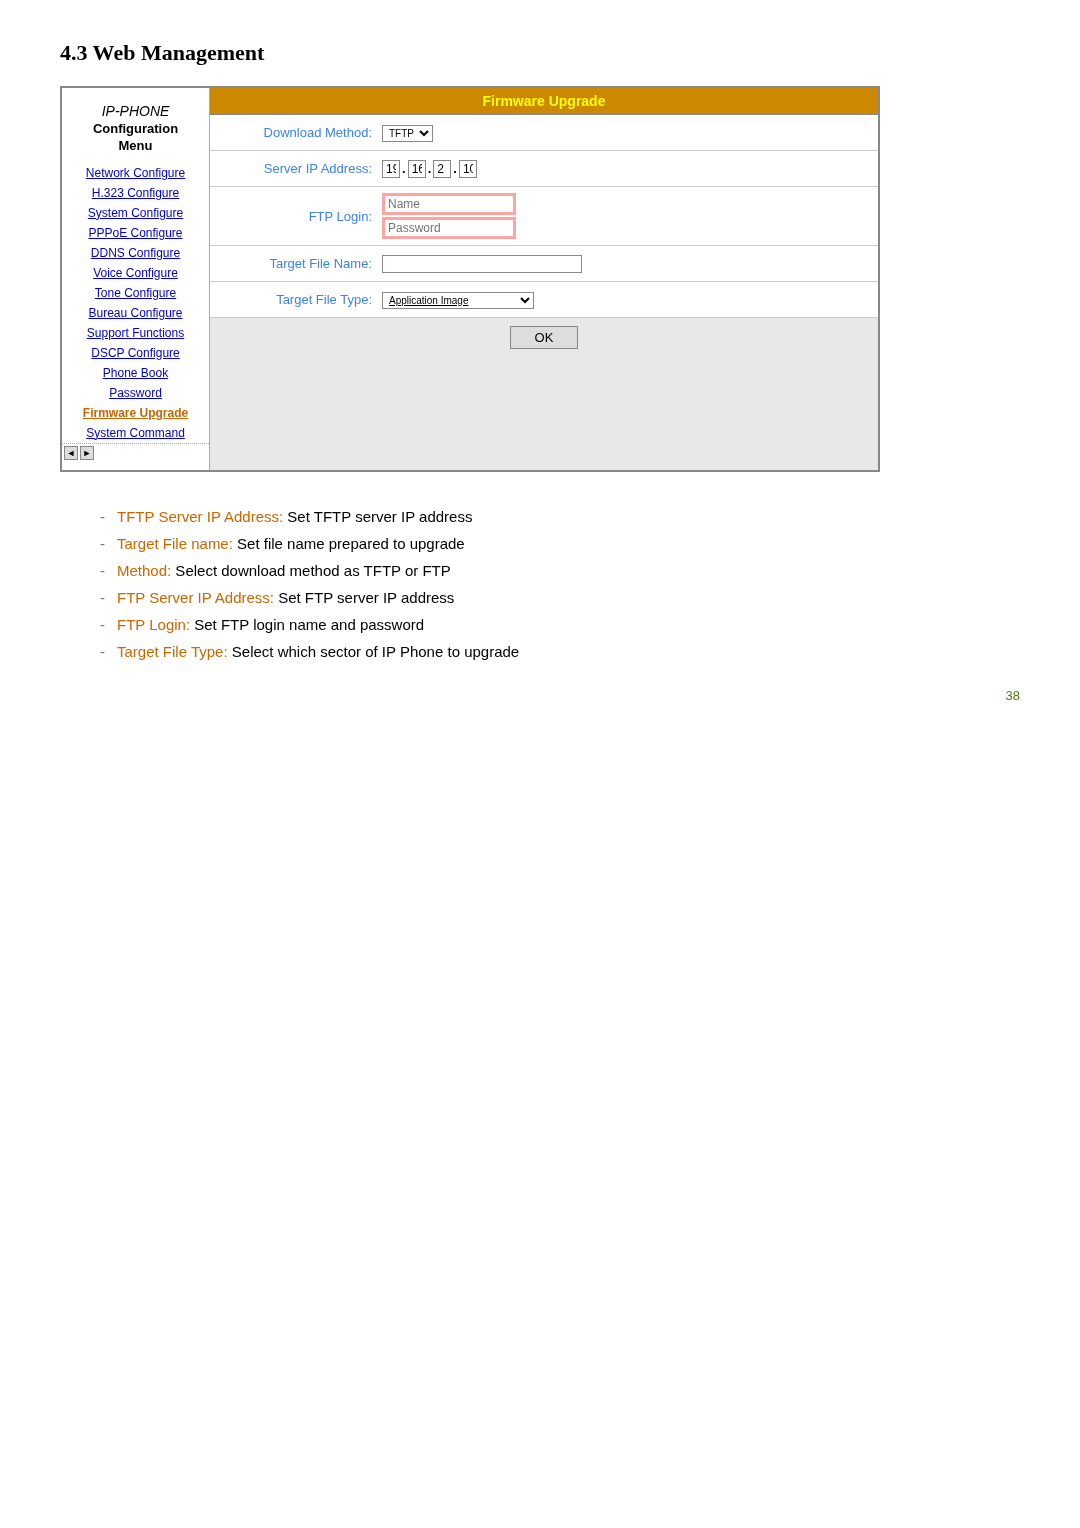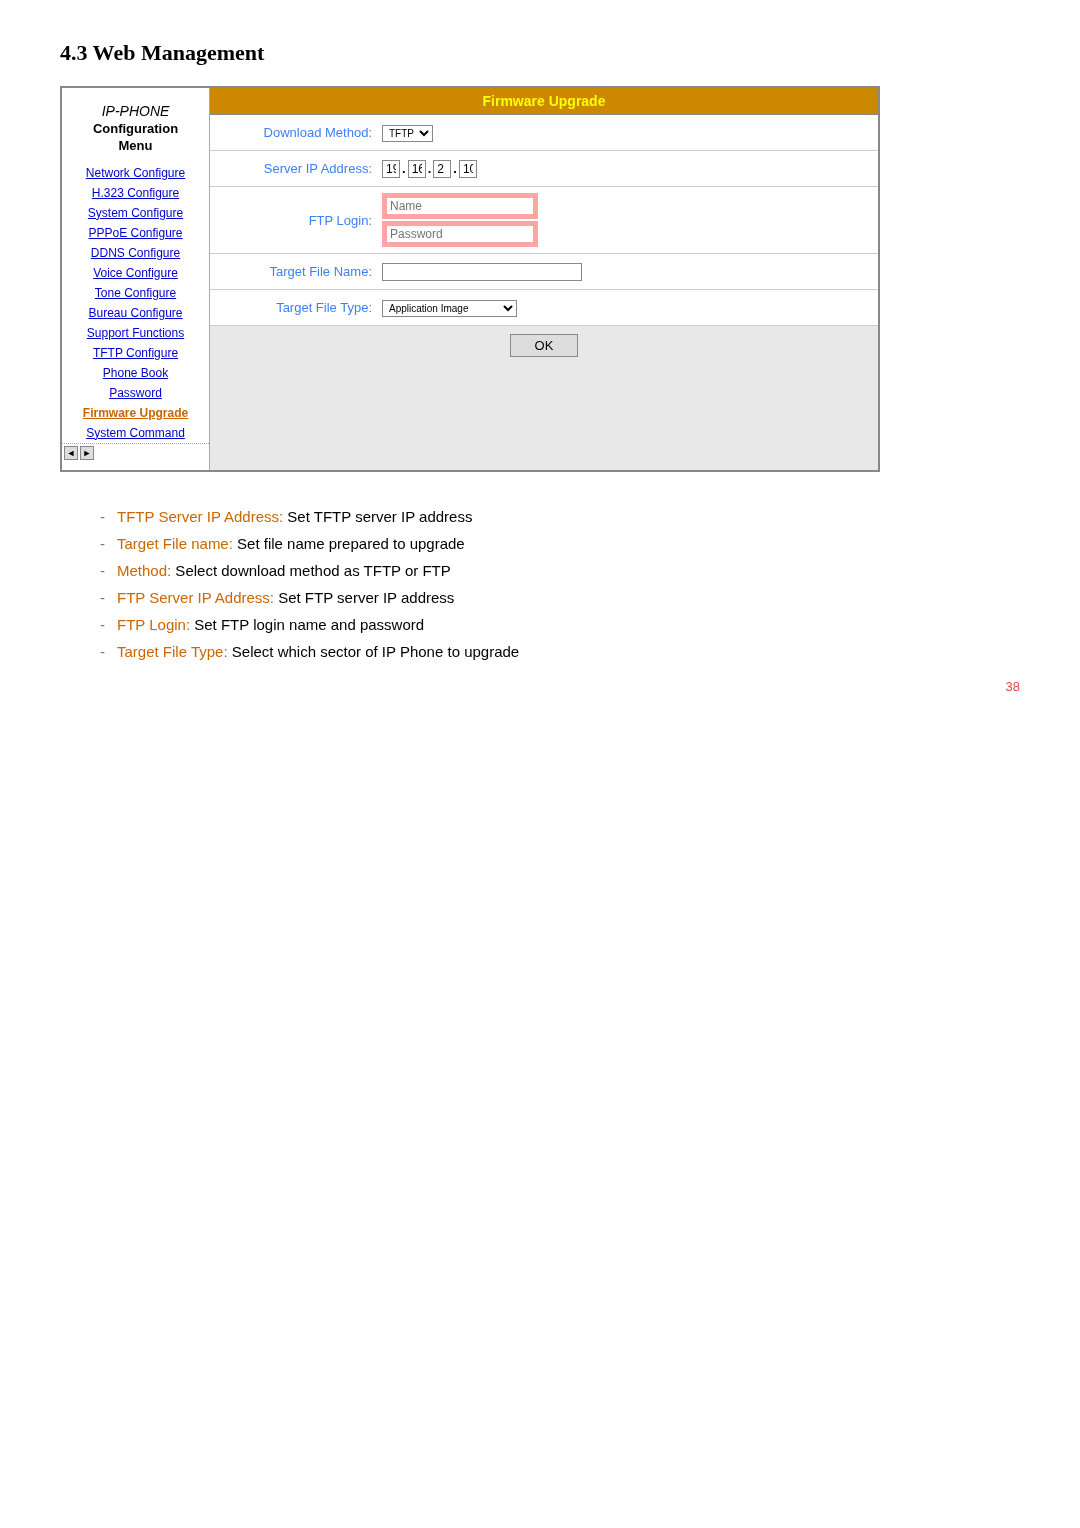--- a/index.html
+++ b/index.html
@@ -173,22 +173,22 @@
       gap: 2px;
     }
 
     .ftp-input-row {
       display: flex;
       align-items: center;
       gap: 4px;
     }
 
     .ftp-input {
-      width: 156px;
-      border: 5px solid #fca5a5;
+      width: 134px;
+      border: 3px solid #fca5a5;
       font-size: 12px;
       padding: 1px 3px;
     }
 
     .target-file-input {
       width: 200px;
       border: 1px solid #888;
       font-size: 12px;
       padding: 1px 3px;
     }
@@ -258,21 +258,21 @@
     <div id="sidebar-links-container">
         <a class="sidebar-link" href="#">Network Configure</a>
         <a class="sidebar-link" href="#">H.323 Configure</a>
         <a class="sidebar-link" href="#">System Configure</a>
         <a class="sidebar-link" href="#">PPPoE Configure</a>
         <a class="sidebar-link" href="#">DDNS Configure</a>
         <a class="sidebar-link" href="#">Voice Configure</a>
         <a class="sidebar-link" href="#">Tone Configure</a>
         <a class="sidebar-link" href="#">Bureau Configure</a>
         <a class="sidebar-link" href="#">Support Functions</a>
-        <a class="sidebar-link" href="#">TFTP Configure</a>
+        <a class="sidebar-link" href="#">DSCP Configure</a>
         <a class="sidebar-link" href="#">Phone Book</a>
         <a class="sidebar-link" href="#">Password</a>
         <a class="sidebar-link active" href="#">Firmware Upgrade</a>
         <a class="sidebar-link" href="#">System Command</a>
       </div>
 
     <div class="sidebar-bottom">
       <div class="scroll-arrows">
         <div class="scroll-arrow">◄</div>
         <div class="scroll-arrow">►</div>
@@ -328,21 +328,21 @@
       <div class="form-row">
         <div class="form-label">Target File Name:</div>
         <div class="form-control">
           <input class="target-file-input" type="text" value="" style="">
         </div>
       </div>
 
       <div class="form-row">
         <div class="form-label">Target File Type:</div>
         <div class="form-control">
-          <select class="form-select" style="width:135px;">
+          <select class="form-select" style="width:152px;text-decoration:underline;">
             <option>Application Image</option>
             <option>Boot Loader</option>
             <option>Config File</option>
           </select>
         </div>
       </div>
 
     </div>
 
     <div class="ok-row">
@@ -373,13 +373,13 @@
     <div class="bullet-item">
       <span class="bullet-dash">-</span>
       <span><span class="bullet-term">FTP Login:</span><span class="bullet-desc"> Set FTP login name and password</span></span>
     </div>
     <div class="bullet-item">
       <span class="bullet-dash">-</span>
       <span><span class="bullet-term">Target File Type:</span><span class="bullet-desc"> Select which sector of IP Phone to upgrade</span></span>
     </div>
   </div>
 
-<div style="text-align:right; margin-top: 19px; font-size:13px; color:#ef4444;">38</div>
+<div style="text-align:right; margin-top: 28px; font-size:13px; color:#4d7c0f;">38</div>
 
 </body></html>

